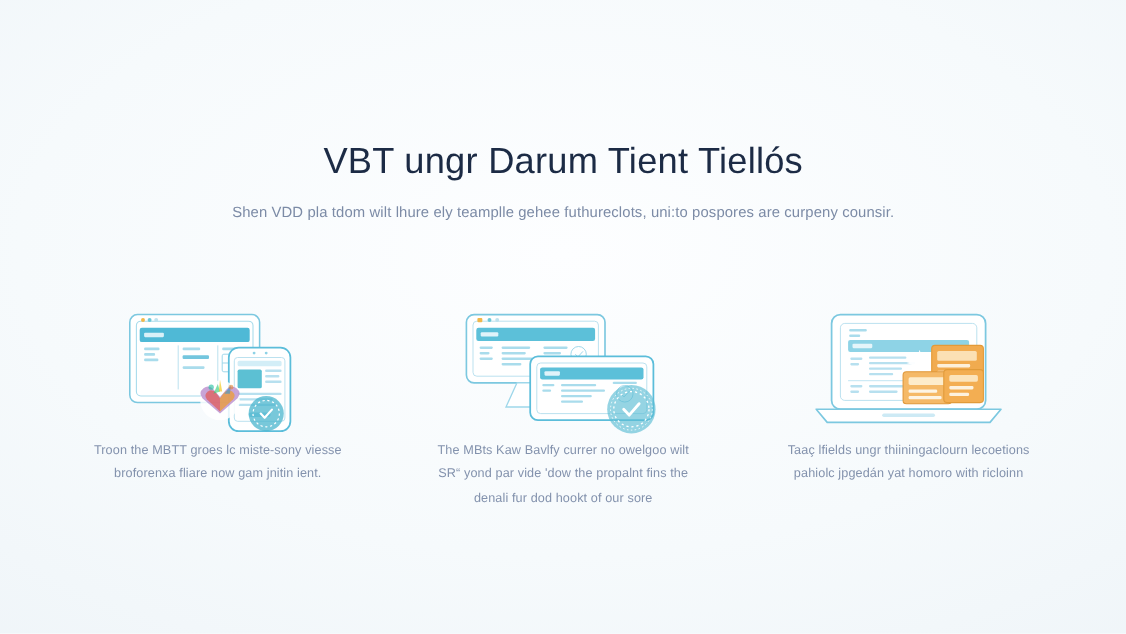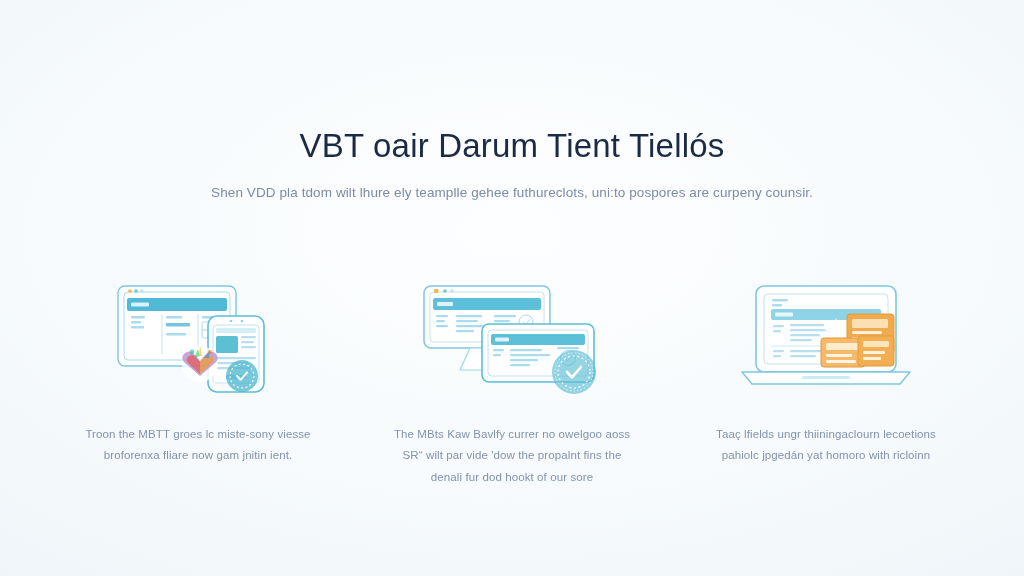--- a/index.html
+++ b/index.html
@@ -101,41 +101,41 @@
     display: flex;
     flex-direction: column;
     align-items: center;
   }
   .feature-art {
     width: 196px;
     height: 118px;
     position: relative;
   }
   .feature-caption {
-    margin-top: 28px;
+    margin-top: 4px;
     font-size: 11.5px;
     line-height: 1.85;
     color: #8392ad;
     text-align: center;
     letter-spacing: .1px;
     filter: blur(0.4px);
     width: 250px;
   }
 
   
   .art-svg { display: block; width: 100%; height: 100%; }
 </style>
 </head>
 <body>
 
 <div class="page">
 
 
   <div class="hero">
-    <h1 class="hero-title">VBT oair Darum Tient Tiellós</h1>
+    <h1 class="hero-title">VBT ungr Darum Tient Tiellós</h1>
     <p class="hero-sub">Shen VDD pla tdom wilt lhure ely teamplle gehee futhureclots, uni:to pospores are curpeny counsir.</p>
   </div>
 
   <div class="features">
 
     <div class="feature">
       <div class="feature-art">
         <svg class="art-svg" viewBox="0 0 196 118" xmlns="http://www.w3.org/2000/svg">
           <g fill="none" stroke="#7cc8e0" stroke-width="1.4">
 
@@ -253,21 +253,21 @@
           </g>
 
           <g>
             <circle cx="160" cy="94" r="22" fill="#5cbdd4" opacity=".65"></circle>
             <circle cx="160" cy="94" r="16" fill="none" stroke="#ffffff" stroke-width="1.2" stroke-dasharray="2 2.6"></circle>
             <circle cx="160" cy="94" r="19" fill="none" stroke="#ffffff" stroke-width=".8" stroke-dasharray="1.4 2.2"></circle>
             <path d="M153 94 l5 5.4 l9 -10.4" fill="none" stroke="#ffffff" stroke-width="2.6" stroke-linecap="round" stroke-linejoin="round"></path>
           </g>
         </svg>
       </div>
-      <div class="feature-caption">The MBts Kaw Bavlfy currer no owelgoo aoss SR“ wilt par vide 'dow the propalnt fins the denali fur dod hookt of our sore</div>
+      <div class="feature-caption">The MBts Kaw Bavlfy currer no owelgoo wilt SR“ yond par vide 'dow the propalnt fins the denali fur dod hookt of our sore</div>
     </div>
 
     <div class="feature">
       <div class="feature-art">
         <svg class="art-svg" viewBox="0 0 196 118" xmlns="http://www.w3.org/2000/svg">
 
           <rect x="28" y="8" width="140" height="86" rx="8" fill="#ffffff" stroke="#7cc8e0" stroke-width="1.6"></rect>
           <rect x="36" y="16" width="124" height="70" rx="4" fill="#ffffff" stroke="#bae1ef" stroke-width=".9"></rect>
           <path d="M14 94 h168 l-10 12 h-148 z" fill="#ffffff" stroke="#7cc8e0" stroke-width="1.5" stroke-linejoin="round"></path>
           <rect x="74" y="98" width="48" height="3" rx="1.5" fill="#cdeaf5"></rect>

